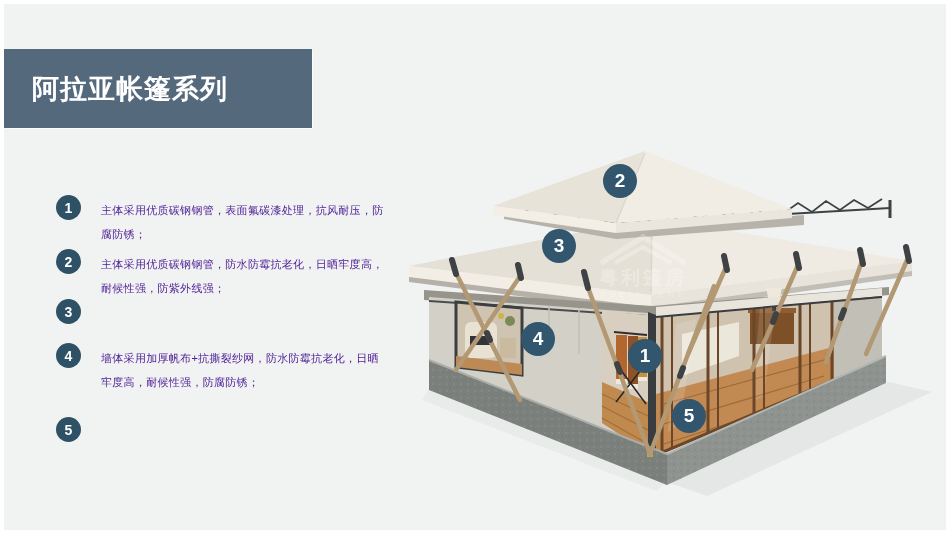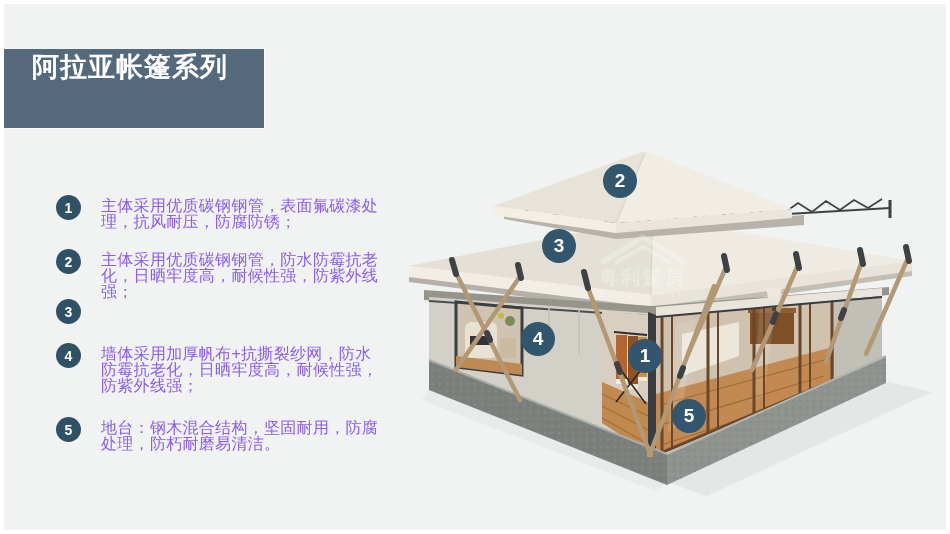--- a/index.html
+++ b/index.html
@@ -8,40 +8,40 @@
     width:950px;height:534px;
     box-sizing:border-box;
     border:4px solid #ffffff;
     background:#f1f2f2;
     overflow:hidden;
     font-family:"Liberation Sans","DejaVu Sans",sans-serif;
   }
   
   .banner{
     position:absolute;left:0;top:45px;
-    width:260px;height:79px;
+    width:308px;height:79px;
     background:#55697c;
-    display:flex;
+    display:flex;align-items:center;
     box-shadow:1px 1px 0 rgba(255,255,255,.7);
   }
   .banner .title{
     color:#ffffff;font-size:27px;font-weight:bold;
     letter-spacing:1px;padding-left:28px;white-space:nowrap;
   }
   
   .feature{position:absolute;left:52px;display:flex;align-items:flex-start;}
   .fbadge{
     flex:0 0 auto;width:25px;height:25px;border-radius:50%;
     background:#2f5166;color:#fff;font-size:14px;font-weight:bold;
     display:flex;align-items:center;justify-content:center;
     margin-top:-3px;
   }
   .ftext{
     width:284px;margin-left:20px;
-    color:#8b5cf6;font-size:16px;line-height:16px;letter-spacing:.3px;
+    color:#4c1d95;font-size:11px;line-height:24px;letter-spacing:.3px;
   }
   .f1{top:194px}.f2{top:248px}.f3{top:298px}.f4{top:342px}.f5{top:416px}
   
   .art{position:absolute;left:0;top:0;width:950px;height:534px;}
   
   .callout{
     position:absolute;width:34px;height:34px;border-radius:50%;
     background:#31566e;color:#fff;font-size:19px;font-weight:bold;
     display:flex;align-items:center;justify-content:center;
     transform:translate(-50%,-50%);
@@ -65,25 +65,24 @@
     </div>
     <div class="feature f2">
       <div class="fbadge">2</div>
       <div class="ftext">主体采用优质碳钢钢管，防水防霉抗老化，日晒牢度高，耐候性强，防紫外线强；</div>
     </div>
     <div class="feature f3">
       <div class="fbadge">3</div>
     </div>
     <div class="feature f4">
       <div class="fbadge">4</div>
-      <div class="ftext">墙体采用加厚帆布+抗撕裂纱网，防水防霉抗老化，日晒牢度高，耐候性强，防紫外线强；</div>
+      <div class="ftext">墙体采用加厚帆布+抗撕裂纱网，防水防霉抗老化，日晒牢度高，耐候性强，防腐防锈；</div>
     </div>
     <div class="feature f5">
       <div class="fbadge">5</div>
-      <div class="ftext">地台：钢木混合结构，坚固耐用，防腐处理，防朽耐磨易清洁。</div>
     </div>
   </div>
 
   <svg class="art" viewBox="0 0 950 534">
     <defs>
       <pattern id="speck" width="7" height="7" patternUnits="userSpaceOnUse">
         <circle cx="2" cy="2" r="0.8" fill="#a6aba7"></circle>
         <circle cx="5" cy="5" r="0.7" fill="#62675f"></circle>
       </pattern>
     </defs>

